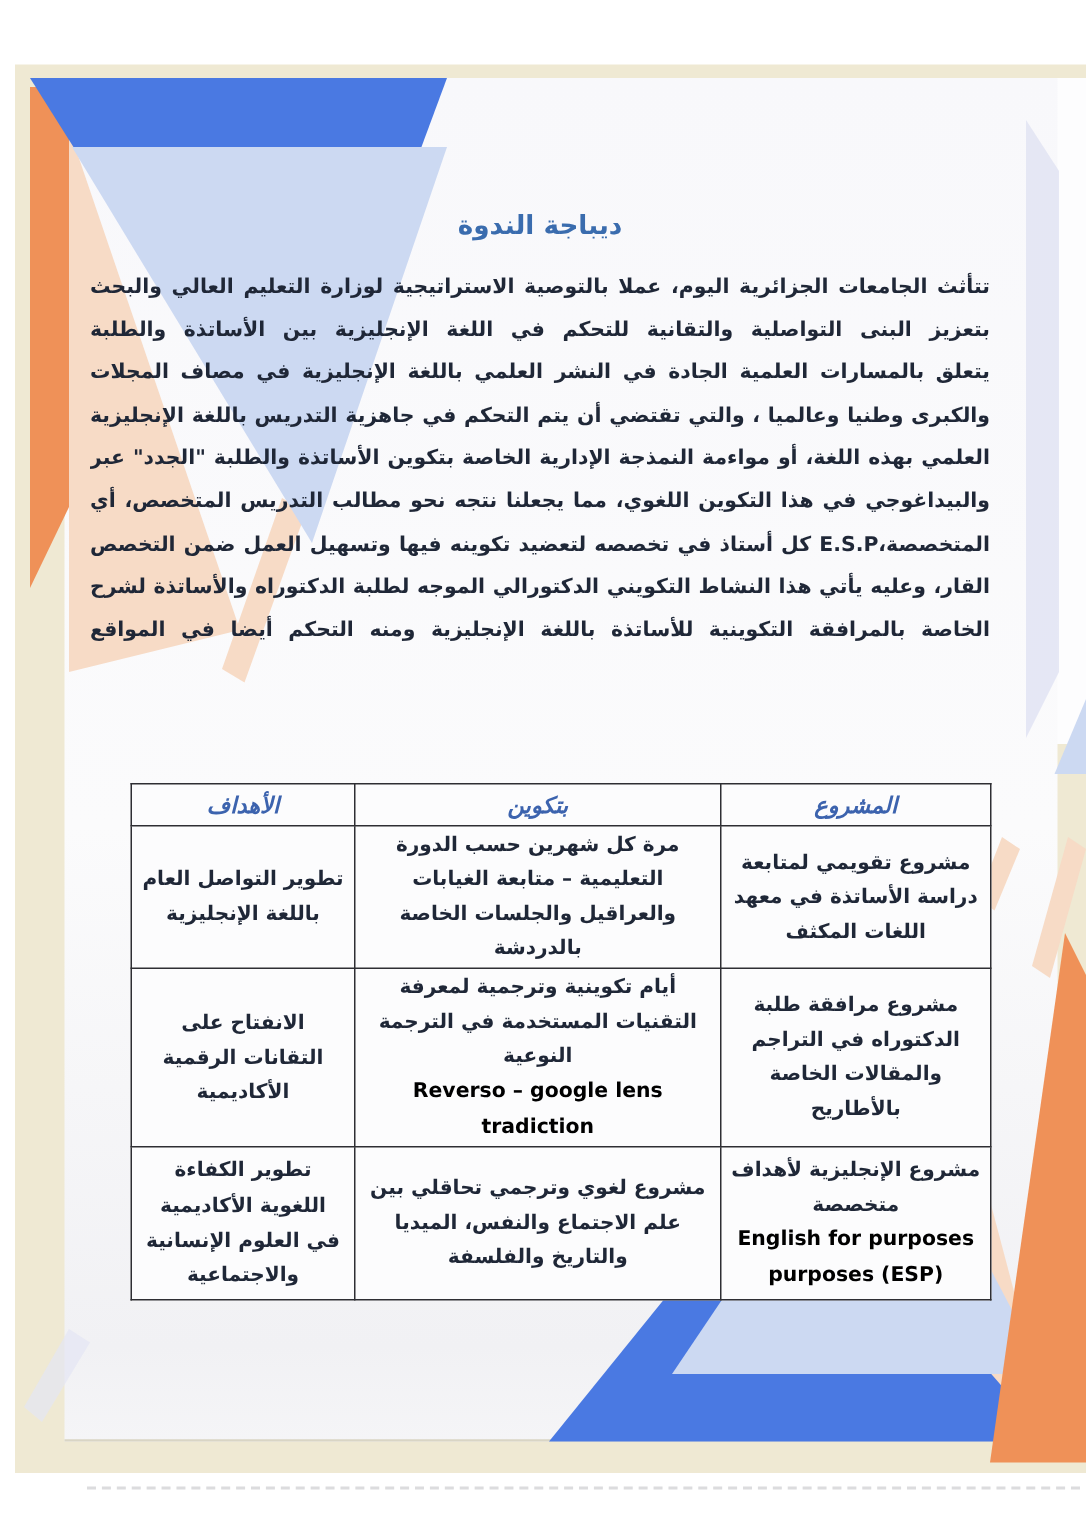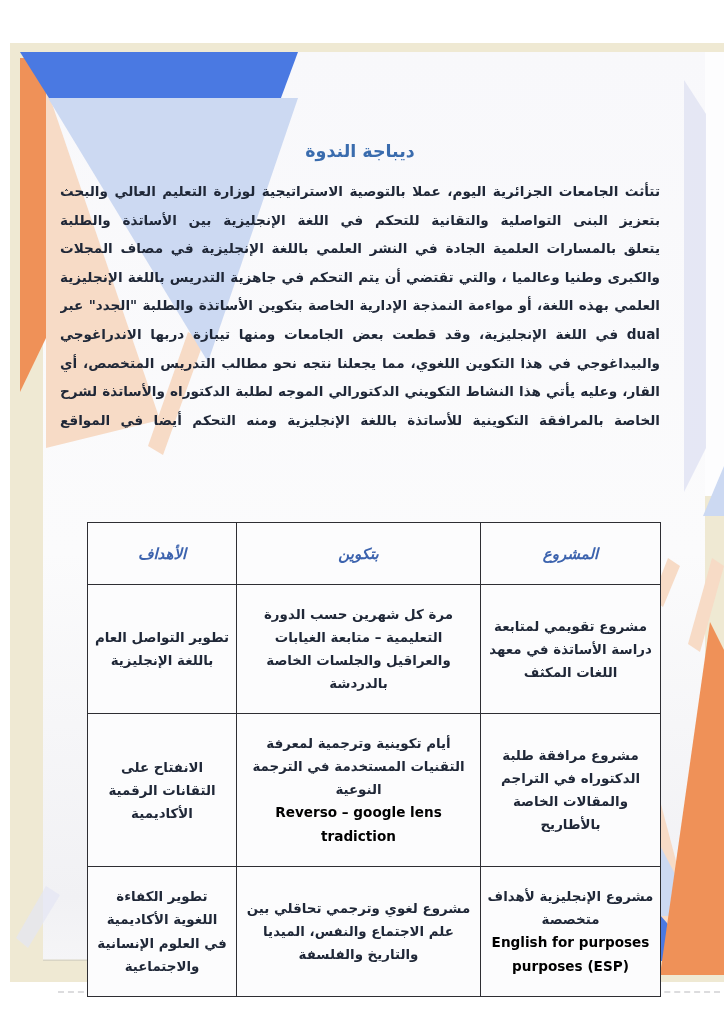--- a/index.html
+++ b/index.html
@@ -8,21 +8,21 @@
   #decor{position:absolute;left:0;top:0;z-index:1;}
   #content{position:absolute;left:0;top:0;width:724px;height:900px;z-index:2;}
   .title{position:absolute;left:60px;top:141px;width:600px;text-align:center;
          color:#3a6cae;font-size:17.5px;font-weight:700;direction:rtl;}
   .intro{position:absolute;left:60px;top:177px;width:600px;direction:rtl;}
   .pline{height:28.6px;line-height:28.6px;overflow:hidden;font-size:13.6px;font-weight:700;
          color:#1f2737;text-align:justify;text-align-last:justify;white-space:normal;}
   .pline.last{text-align-last:right;}
   table.matrix{position:absolute;left:87px;top:522px;width:573px;direction:rtl;
          border-collapse:collapse;table-layout:fixed;background:#fcfcfd;}
-  table.matrix td,table.matrix th{border:1.6px solid #2e2e33;padding:18px 6px;
+  table.matrix td,table.matrix th{border:1.6px solid #2e2e33;padding:1px 6px;
          text-align:center;vertical-align:middle;}
   table.matrix th{height:25px;color:#3c63ae;font-size:15px;font-weight:700;
          font-style:italic;background:#fcfcfd;}
   table.matrix td{font-size:13.4px;font-weight:700;color:#1f2737;line-height:1.72;}
   .en{direction:ltr;display:block;font-size:13.6px;font-weight:700;color:#000000;
       font-family:"DejaVu Sans",sans-serif;}
   .r1{height:71px;margin-left:44px;} .r2{height:75px;} .r3{height:102px;}
   .scanline{position:absolute;left:58px;top:991px;width:662px;height:0;
       border-top:2px dashed #dcdcde;z-index:0;}
 </style>
@@ -71,22 +71,22 @@
   <div id="content">
 
     <div class="title">ديباجة الندوة</div>
 
     <div class="intro">
       <div class="pline">تتأثث الجامعات الجزائرية اليوم، عملا بالتوصية الاستراتيجية لوزارة التعليم العالي والبحث العلمي،</div>
       <div class="pline">بتعزيز البنى التواصلية والتقانية للتحكم في اللغة الإنجليزية بين الأساتذة والطلبة الجامعيين، خاصة ما</div>
       <div class="pline">يتعلق بالمسارات العلمية الجادة في النشر العلمي باللغة الإنجليزية في مصاف المجلات المفهرسة</div>
       <div class="pline">والكبرى وطنيا وعالميا ، والتي تقتضي أن يتم التحكم في جاهزية التدريس باللغة الإنجليزية أو الإنتاج</div>
       <div class="pline">العلمي بهذه اللغة، أو مواءمة النمذجة الإدارية الخاصة بتكوين الأساتذة والطلبة "الجدد" عبر منصة</div>
-      <div class="pline">dual في اللغة الإنجليزية، وقد قطعت بعض الجامعات ومنها تيبازة دربها الاندراغوجي</div>
       <div class="pline">والبيداغوجي في هذا التكوين اللغوي، مما يجعلنا نتجه نحو مطالب التدريس المتخصص، أي الإنجليزية</div>
+      <div class="pline">المتخصصة،E.S.P كل أستاذ في تخصصه لتعضيد تكوينه فيها وتسهيل العمل ضمن التخصص</div>
       <div class="pline">القار، وعليه يأتي هذا النشاط التكويني الدكتورالي الموجه لطلبة الدكتوراه والأساتذة لشرح التعليمة</div>
       <div class="pline">الخاصة بالمرافقة التكوينية للأساتذة باللغة الإنجليزية ومنه التحكم أيضا في المواقع الترجمية</div>
     </div>
 
     <table class="matrix">
       <colgroup>
         <col style="width:180px">
           <col style="width:244px">
           <col style="width:149px">
       </colgroup>

